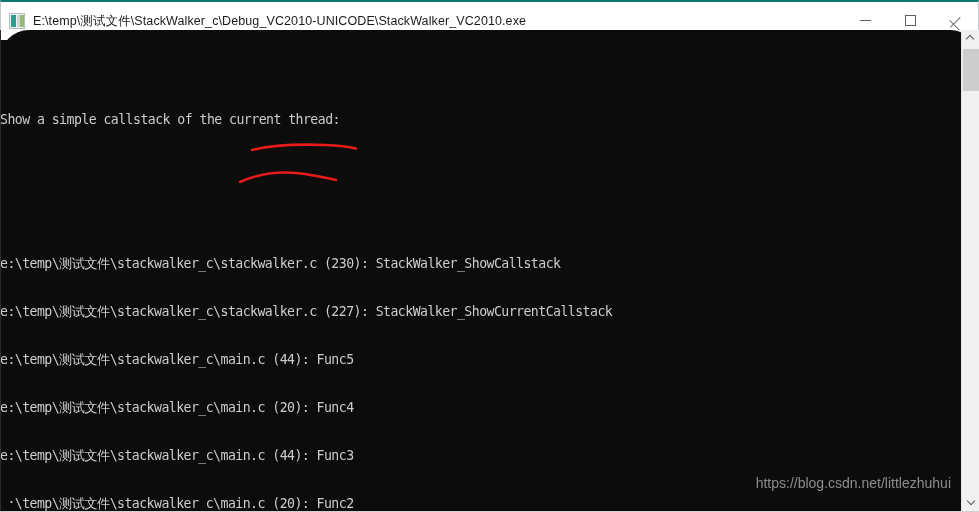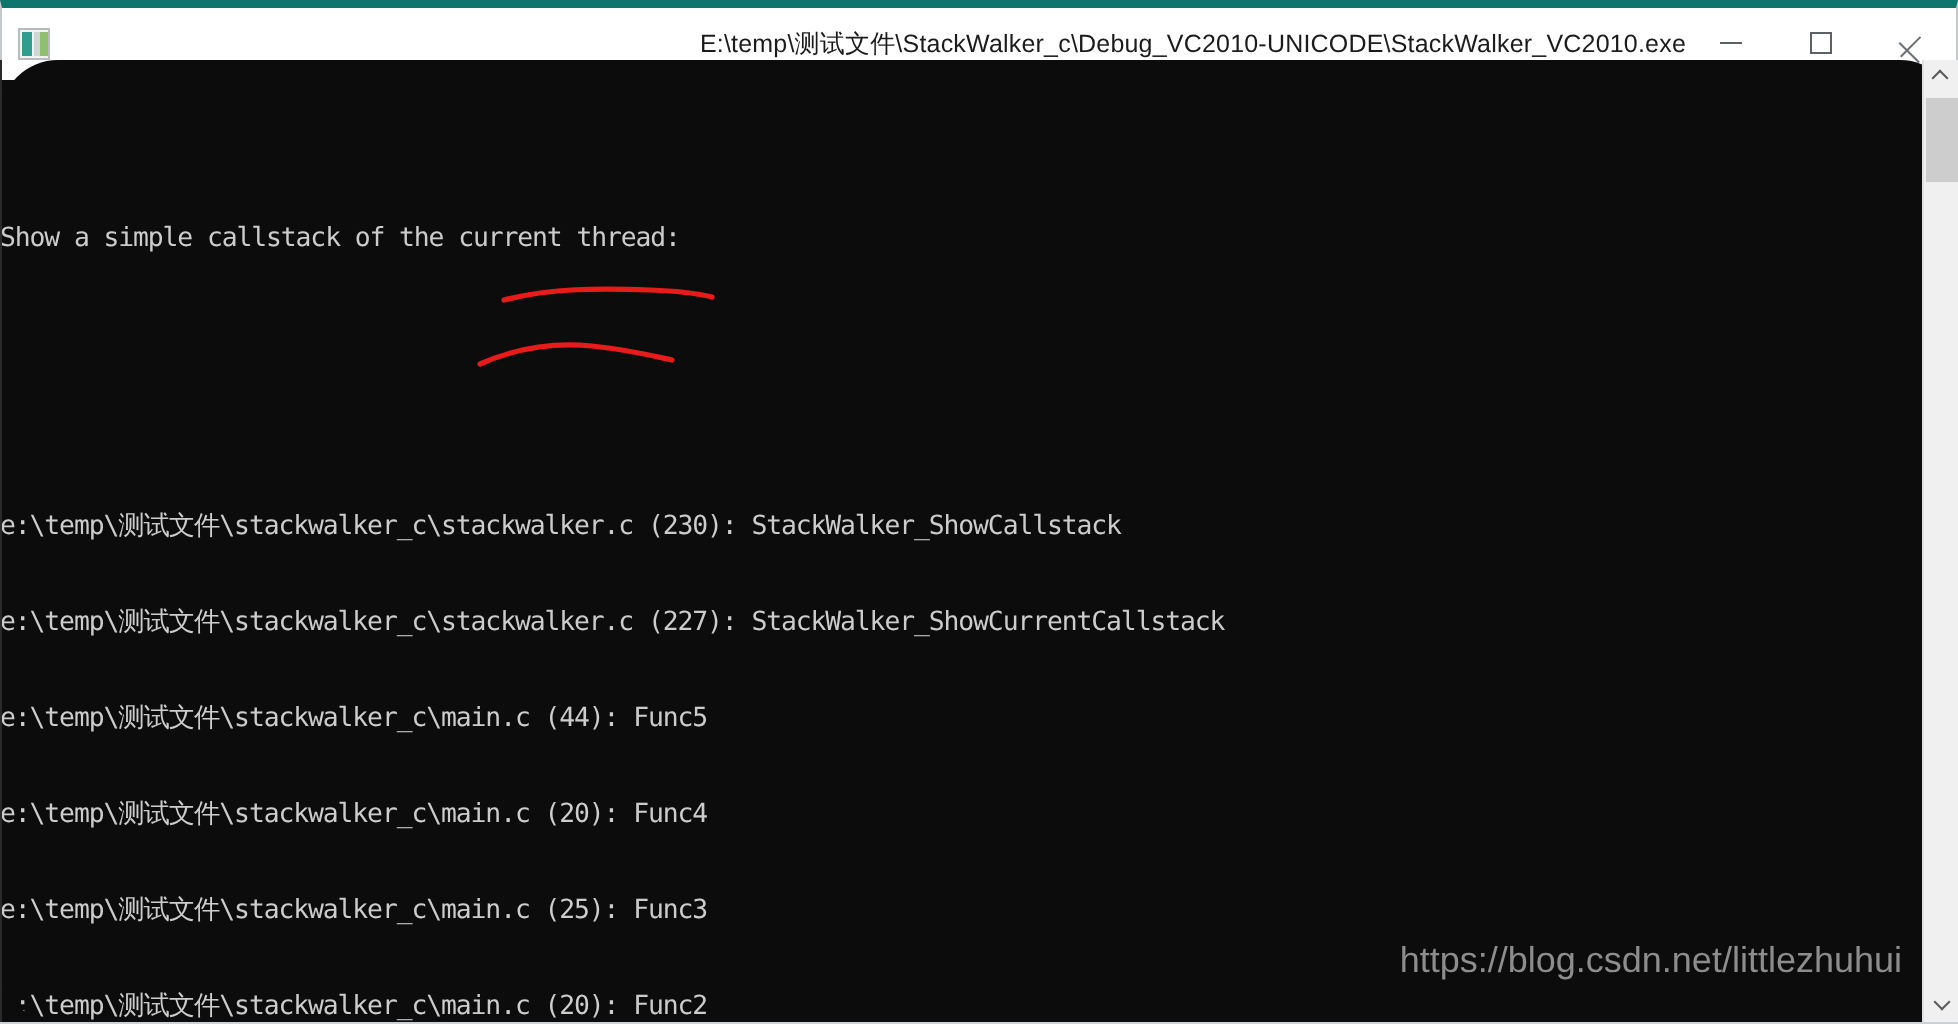--- a/index.html
+++ b/index.html
@@ -25,27 +25,26 @@
   }
 
   
   .titlebar {
     position: absolute;
     left: 0;
     top: 0;
     width: 979px;
     height: 40px;
     background: #ffffff;
-    border-top: 4px solid #0f766e;
+    border-top: 2px solid #0f766e;
     border-left: 1px solid #c6c9cc;
     border-right: 1px solid #c6c9cc;
     box-sizing: border-box;
     display: flex;
     align-items: center;
-    text-align: right;
   }
   .title-icon {
     width: 16px;
     height: 16px;
     margin-left: 8px;
     margin-right: 8px;
     flex: 0 0 auto;
     position: relative;
     background: #f2f2f2;
     border: 1px solid #b9bcbf;
@@ -164,21 +163,21 @@
     height: 481px;
     pointer-events: none;
   }
 
   
   .watermark {
     position: absolute;
     right: 28px;
     bottom: 20px;
     font-family: "Liberation Sans", sans-serif;
-    font-size: 18px;
+    font-size: 14px;
     color: #8d8d8d;
     white-space: nowrap;
     padding-left: 20px;
   }
 
   
   .scrollbar {
     position: absolute;
     right: 0;
     top: 30px;
@@ -279,21 +278,21 @@
   <div class="console">
 
     <div class="console-text">
       <span class="ln">Show a simple callstack of the current thread:</span>
       <span class="blank"></span>
       <span class="blank"></span>
       <span class="ln">e:\temp\测试文件\stackwalker_c\stackwalker.c (230): StackWalker_ShowCallstack</span>
       <span class="ln">e:\temp\测试文件\stackwalker_c\stackwalker.c (227): StackWalker_ShowCurrentCallstack</span>
       <span class="ln">e:\temp\测试文件\stackwalker_c\main.c (44): Func5</span>
       <span class="ln">e:\temp\测试文件\stackwalker_c\main.c (20): Func4</span>
-      <span class="ln">e:\temp\测试文件\stackwalker_c\main.c (25): Func3</span>
+      <span class="ln">e:\temp\测试文件\stackwalker_c\main.c (44): Func3</span>
       <span class="ln">e:\temp\测试文件\stackwalker_c\main.c (20): Func2</span>
       
       
       
       
       
       
       
       
       

